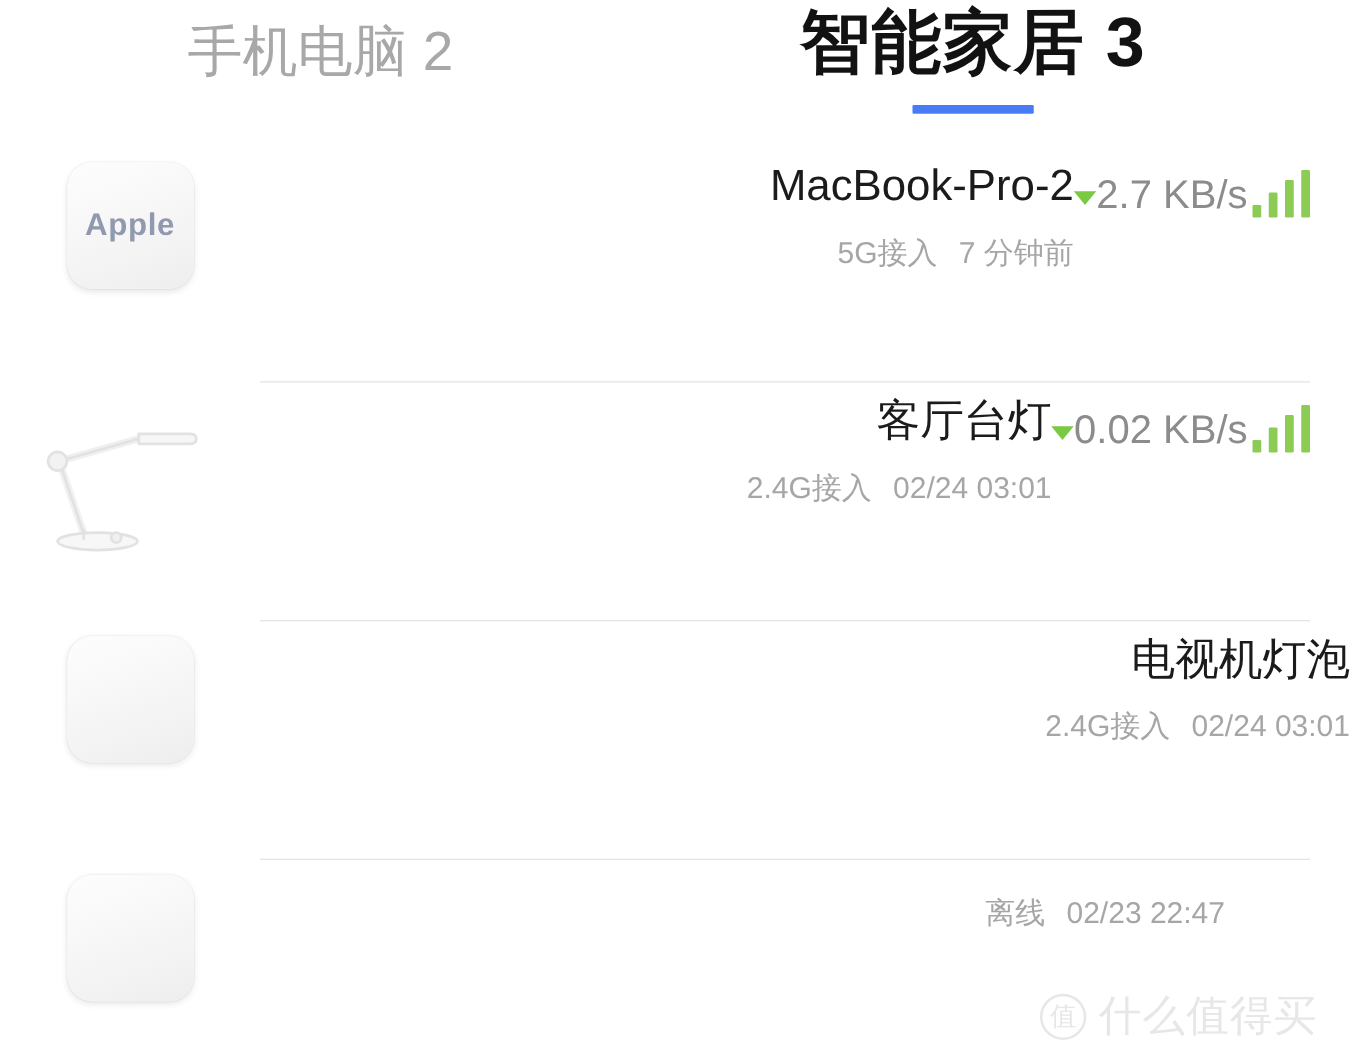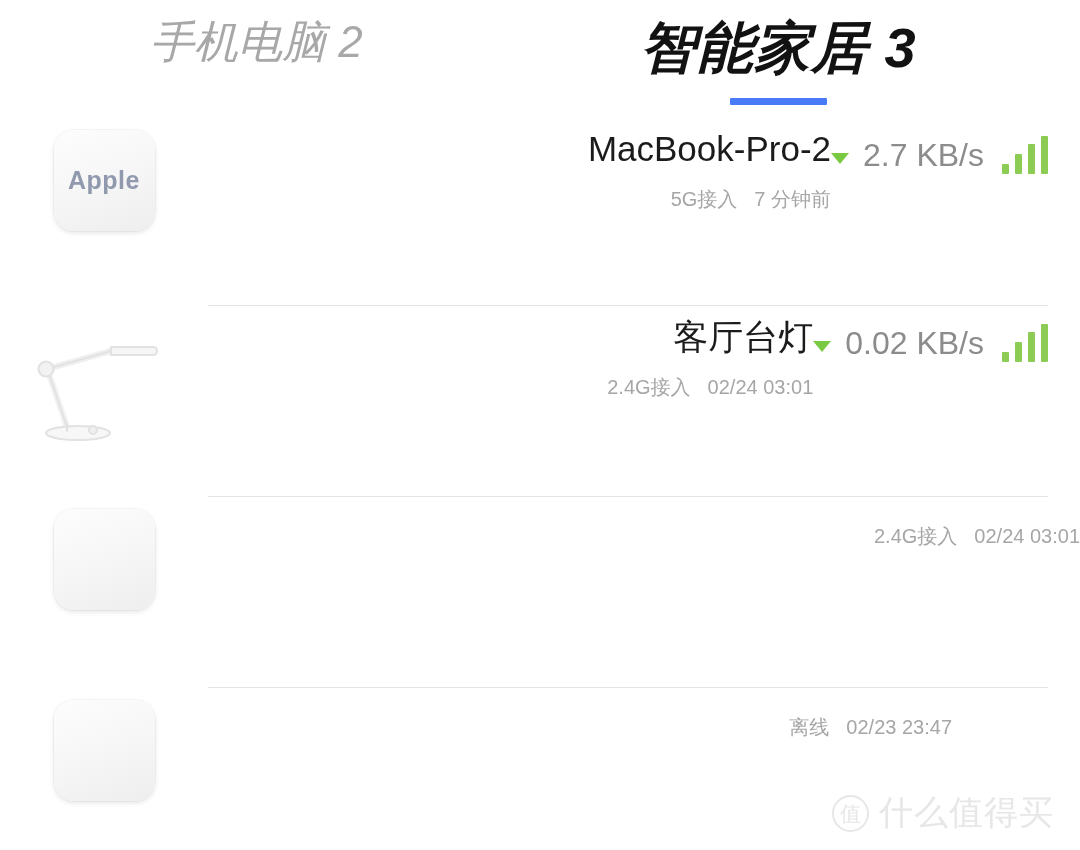--- a/index.html
+++ b/index.html
@@ -21,24 +21,23 @@
     position: relative;
     height: 118px;
   }
   .tab {
     position: absolute;
     top: 0;
     display: flex;
     flex-direction: column;
     align-items: center;
     cursor: pointer;
-    font-style: italic;
   }
   .tab-inactive { left: 150px; top: 20px; }
-  .tab-active   { left: 640px; top: 20px; }
+  .tab-active   { left: 640px; top: 6px; }
 
   .tab-label {
     white-space: nowrap;
     line-height: 1;
   }
   .tab-inactive .tab-label {
     font-size: 44px;
     color: #a8a8a8;
     font-weight: 400;
   }
@@ -123,32 +122,31 @@
     text-align: right;
   }
   .device-name {
     font-size: 35px;
     color: #1b1b1b;
     line-height: 1.2;
     white-space: nowrap;
   }
   .device-meta {
     margin-top: 16px;
-    font-size: 20px;
+    font-size: 24px;
     color: #a6a6a6;
     white-space: nowrap;
   }
   .meta-sep { display: inline-block; width: 17px; }
 
   
   .speed-cell {
     flex: none;
     display: flex;
     align-items: center;
-    gap: 14px;
     padding-top: 18px;
     padding-right: 32px;
     white-space: nowrap;
   }
   .arrow-down {
     width: 0;
     height: 0;
     border-left: 9px solid transparent;
     border-right: 9px solid transparent;
     border-top: 11px solid #7ac943;
@@ -285,34 +283,35 @@
       </span>
     </div>
     <div class="row-divider"></div>
   </div>
 
   <div class="device-row">
     <div class="icon-cell">
       <div class="tile"></div>
     </div>
     <div class="info-cell">
+      <div class="device-name">电视机灯泡</div>
       <div class="device-meta">
         <span>2.4G接入</span><span class="meta-sep"></span><span>02/24 03:01</span>
       </div>
     </div>
     <div class="row-divider"></div>
   </div>
 
   <div class="device-row">
     <div class="icon-cell">
       <div class="tile"></div>
     </div>
     <div class="info-cell">
       <div class="device-meta">
-        <span>离线</span><span class="meta-sep"></span><span>02/23 23:47</span>
+        <span>离线</span><span class="meta-sep"></span><span>02/23 22:47</span>
       </div>
     </div>
     <div class="speed-cell hidden">
       <span class="arrow-down"></span>
       <span class="speed-text"></span>
       <span class="signal">
         <span></span>
           <span></span>
           <span></span>
           <span></span>

